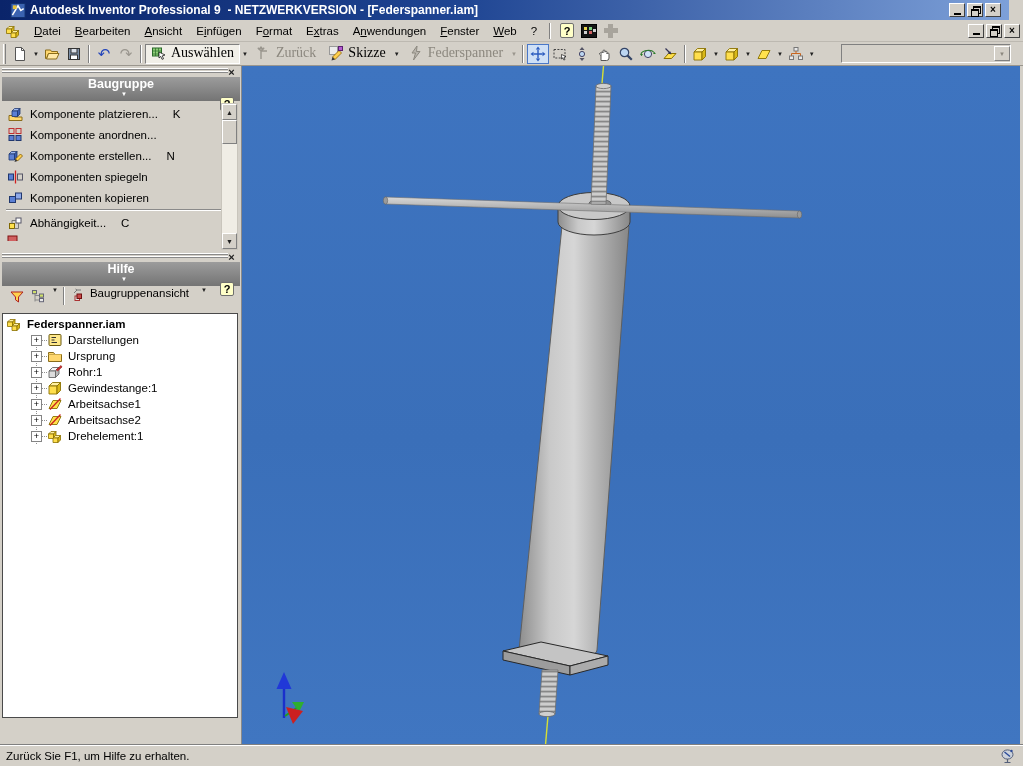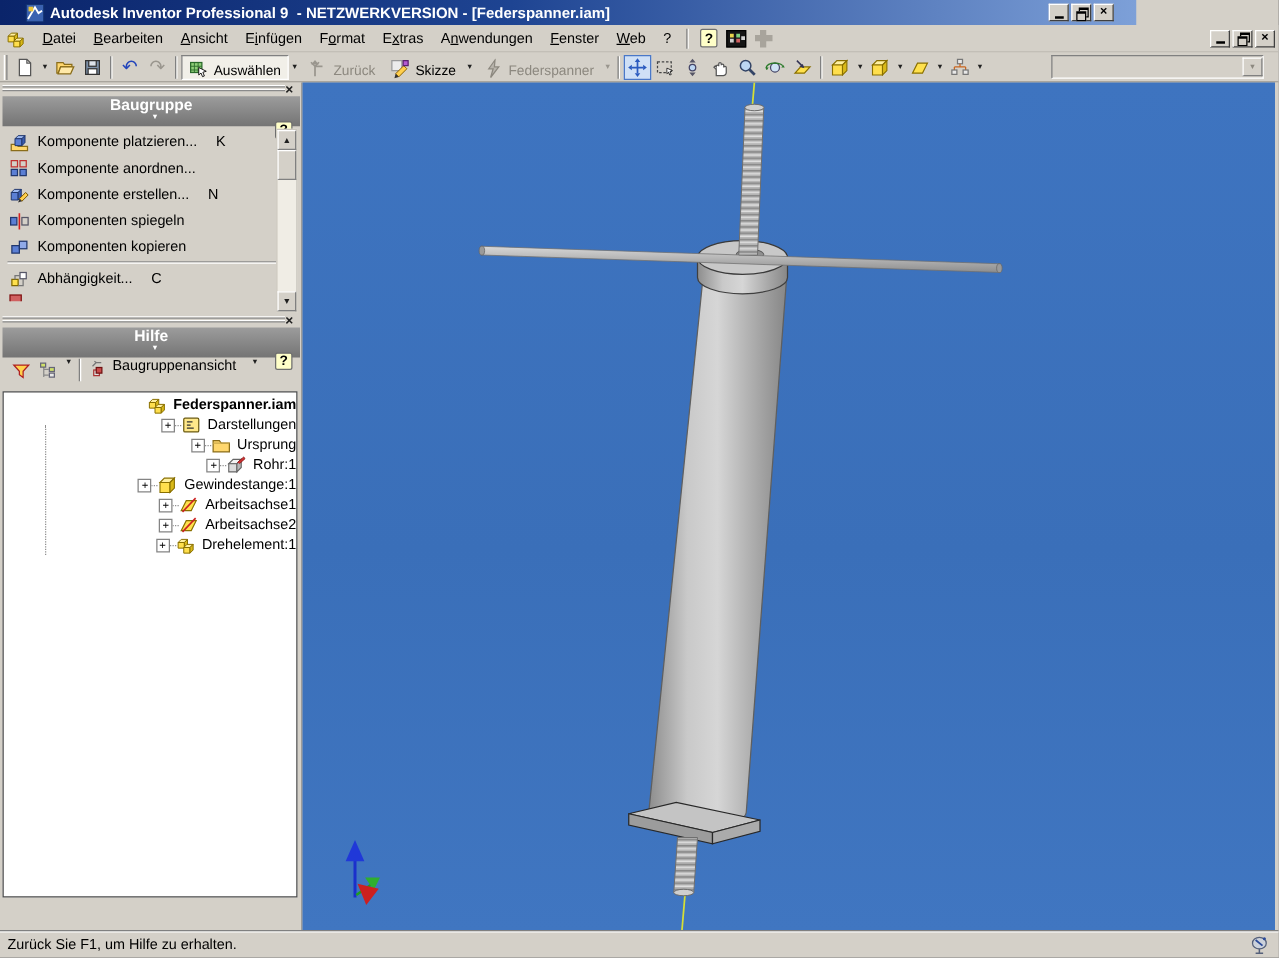--- a/index.html
+++ b/index.html
@@ -1,23 +1,23 @@
 <!DOCTYPE html>
 <html><head>
 <meta charset="utf-8">
 <style>
   html,body{margin:0;padding:0;background:#808080;}
   *{box-sizing:border-box;}
   #app{position:relative;width:1023px;height:766px;background:#d4d0c8;
        font-family:"Liberation Sans","DejaVu Sans",sans-serif;font-size:11.5px;color:#000;overflow:hidden;}
 
   
-  .titlebar{position:absolute;left:0;top:0;width:909px;height:20px;
+  .titlebar{position:absolute;left:0;top:0;width:1009px;height:20px;
     background:linear-gradient(90deg,#0a246a 0%,#1e4492 45%,#7da0d8 100%);
-    display:flex;align-items:center;padding:0 18px;}
+    display:flex;align-items:center;padding:0 8px;}
   .appicon{width:16px;height:15px;margin:0 4px 0 2px;flex:0 0 auto;}
   .title{color:#fff;font-weight:bold;font-size:12px;white-space:pre;}
   .winbtns{margin-left:auto;display:flex;gap:2px;}
   .wbtn{width:16px;height:14px;background:#d4d0c8;border:1px solid;border-color:#fff #404040 #404040 #fff;
         display:flex;align-items:center;justify-content:center;font-size:10px;font-weight:bold;line-height:1;padding:0;}
   .glyph-min{width:7px;height:2px;background:#000;margin-top:7px;}
   .glyph-restore{position:relative;width:9px;height:9px;}
   .glyph-restore::before{content:"";position:absolute;left:2px;top:0;width:6px;height:5px;border:1px solid #000;border-top-width:2px;}
   .glyph-restore::after{content:"";position:absolute;left:0;top:3px;width:6px;height:5px;background:#d4d0c8;border:1px solid #000;border-top-width:2px;}
 
@@ -37,21 +37,21 @@
   .plusicon{position:relative;width:14px;height:14px;opacity:1;}
   .plusicon::before{content:"";position:absolute;left:4px;top:0;width:5px;height:14px;background:#a8a49c;}
   .plusicon::after{content:"";position:absolute;left:0;top:4.5px;width:14px;height:5px;background:#a8a49c;}
 
   
   .toolbar{position:absolute;left:0;top:42px;width:1023px;height:24px;background:#d4d0c8;
     display:flex;align-items:center;padding:0 2px;border-bottom:1px solid #9a968e;}
   .thandle{width:3px;height:20px;border-left:1px solid #fff;border-right:1px solid #808080;margin:0 3px 0 1px;}
   .tb{width:22px;height:20px;display:flex;align-items:center;justify-content:center;background:transparent;border:1px solid transparent;padding:0;}
   .tb svg,.mbicon svg{display:block;}
-  .tbtext{height:20px;display:flex;align-items:flex-end;gap:4px;padding:0 5px;border:1px solid transparent;font-size:11px;}
+  .tbtext{height:20px;display:flex;align-items:flex-start;gap:4px;padding:0 5px;border:1px solid transparent;font-size:14px;font-family:Liberation Serif, serif;}
   .tbtext.checked{background:#f1efe8;border-color:#808080 #fff #fff #808080;}
   .tbtext.disabled,.tb.disabled{color:#8c887f;}
   .dd{font-size:6px;line-height:1;padding:0 2px;color:#202020;}
   .dd.disabled{color:#9a968e;}
   .tsep{width:2px;height:18px;border-left:1px solid #808080;border-right:1px solid #fff;margin:0 3px;}
   .tb.active{background:#cfe0f6;border:1px solid #3identity;border:1px solid #4a78c8;}
   .undo{font-size:15px;color:#2244bb;line-height:1;}
   .redo{font-size:15px;color:#9a968e;line-height:1;}
   .combo{margin-left:auto;margin-right:10px;width:170px;height:19px;background:#d4d0c8;
     border:1px solid;border-color:#808080 #fff #fff #808080;display:flex;align-items:center;}
@@ -82,21 +82,21 @@
   .bitem .sc{margin-left:15px;}
   .bsep{height:2px;margin:1px 6px 1px 4px;border-top:1px solid #8a8a8a;border-bottom:1px solid #fff;}
   .clipped{height:8px;overflow:hidden;display:flex;padding-left:5px;}
   .scroll{position:absolute;right:3px;width:17px;background:#f0ede5;border:1px solid #c9c5bc;}
   .sbtn{position:absolute;left:0;width:15px;height:16px;background:#d4d0c8;border:1px solid;
     border-color:#fff #808080 #808080 #fff;font-size:7px;line-height:1;display:flex;align-items:center;justify-content:center;color:#202020;padding:0;}
   .sthumb{position:absolute;left:0;width:15px;height:24px;background:#d4d0c8;border:1px solid;border-color:#fff #808080 #808080 #fff;}
 
   .ptools{position:absolute;left:2px;width:238px;height:24px;display:flex;align-items:flex-start;padding-left:4px;}
   .treebox{position:absolute;left:2px;width:236px;background:#fff;border:1px solid #4a4a4a;overflow:hidden;}
-  .trow{height:16px;display:flex;align-items:center;position:relative;justify-content:flex-end;}
+  .trow{height:16px;display:flex;align-items:center;position:relative;}
   .trow .lbl{margin-left:5px;white-space:nowrap;}
   .trow.root .lbl{font-weight:bold;}
   .texp{width:11px;height:11px;margin-left:28px;background:#fff;border:1px solid #848484;
     font-size:9px;line-height:9px;text-align:center;flex:0 0 auto;position:relative;z-index:2;color:#000;}
   .tdash{width:5px;border-top:1px dotted #909090;}
   .ic16{width:16px;height:16px;flex:0 0 auto;}
   .tguide{position:absolute;left:33px;top:26px;height:104px;border-left:1px dotted #909090;}
 
   
   .statusbar{position:absolute;left:0;top:745px;width:1023px;height:21px;background:#d4d0c8;

